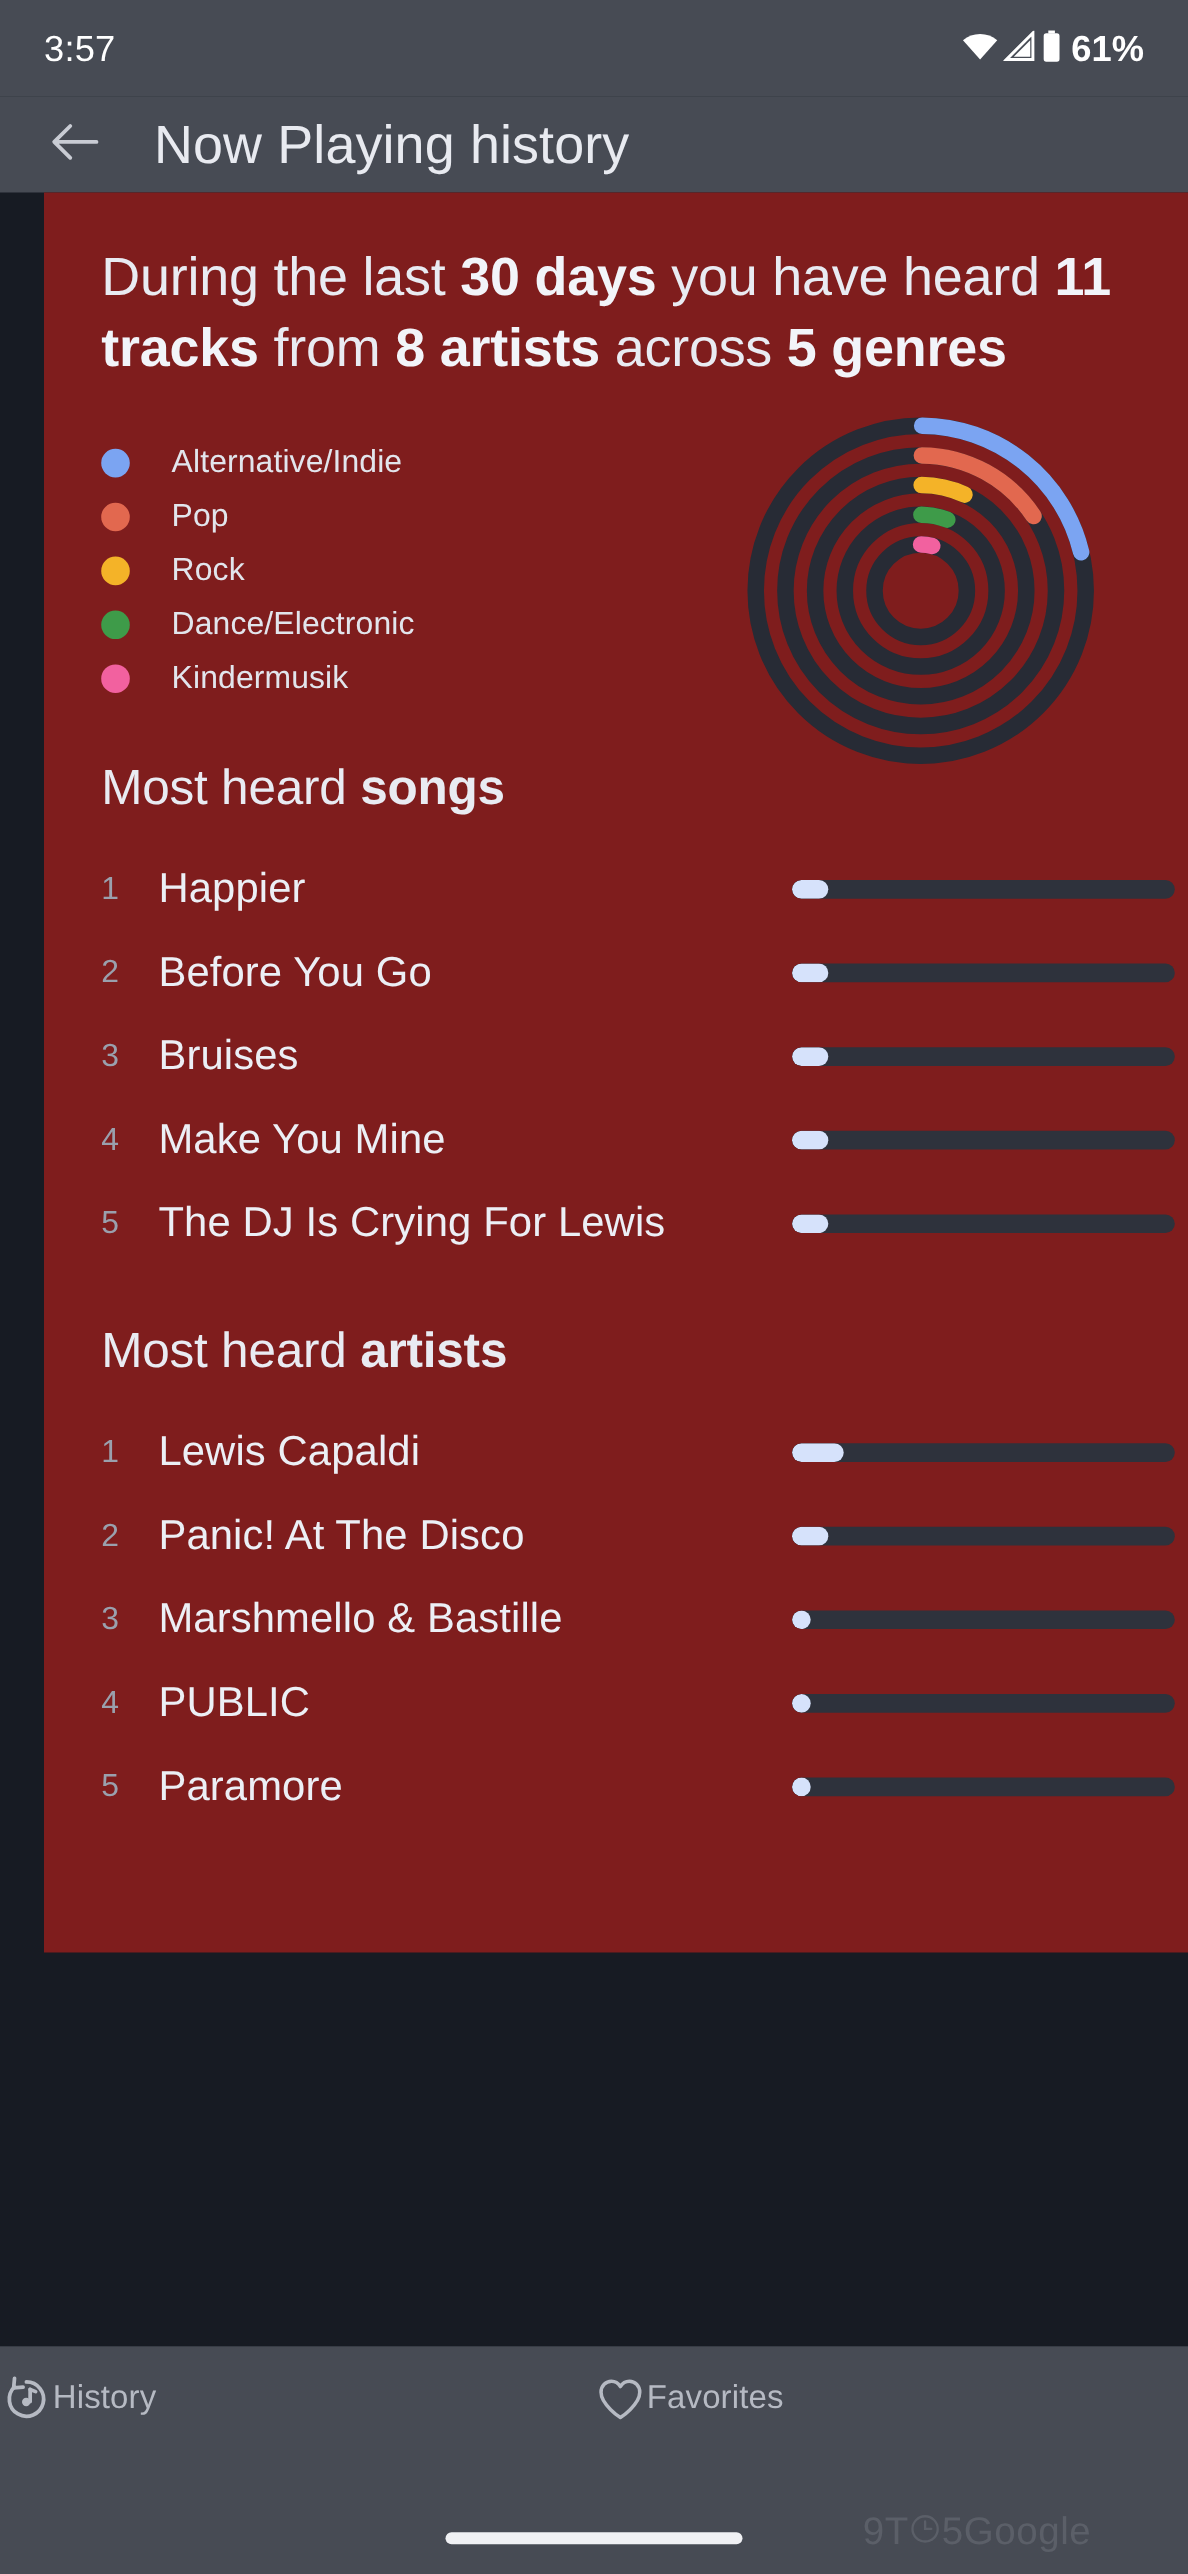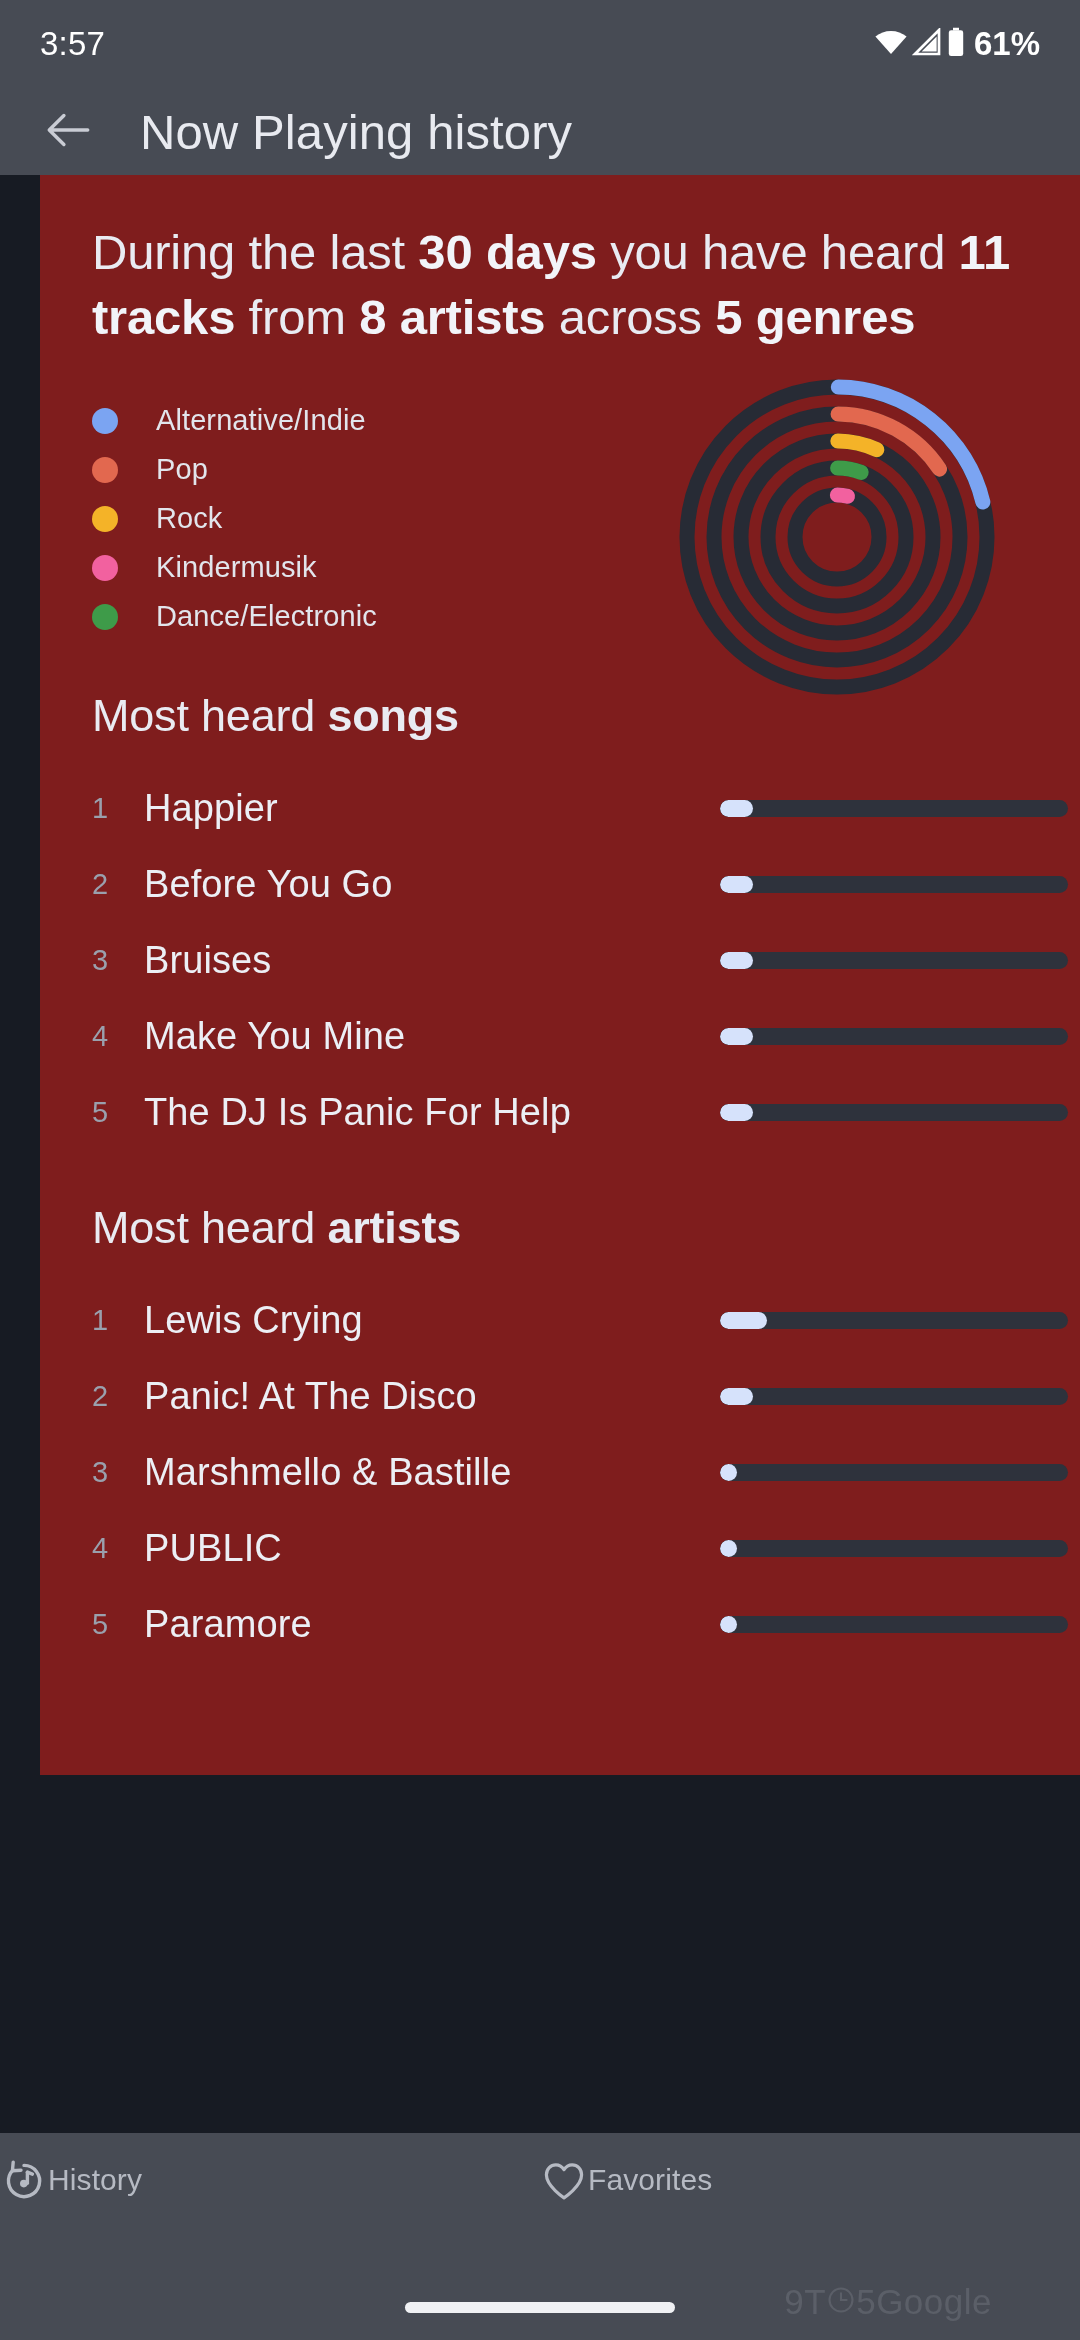--- a/index.html
+++ b/index.html
@@ -157,26 +157,26 @@
           </div>
           <div class="legend-row">
             <span class="dot" style="background: rgb(226, 104, 79);"></span>
             <span class="legend-label">Pop</span>
           </div>
           <div class="legend-row">
             <span class="dot" style="background: rgb(244, 179, 40);"></span>
             <span class="legend-label">Rock</span>
           </div>
           <div class="legend-row">
+            <span class="dot" style="background: rgb(62, 155, 73);"></span>
+            <span class="legend-label">Dance/Electronic</span>
+          </div>
+          <div class="legend-row">
             <span class="dot" style="background: rgb(242, 97, 159);"></span>
             <span class="legend-label">Kindermusik</span>
-          </div>
-          <div class="legend-row">
-            <span class="dot" style="background: rgb(62, 155, 73);"></span>
-            <span class="legend-label">Dance/Electronic</span>
           </div>
         </div>
       <div class="rings">
         <svg id="ring-svg" width="330" height="330" viewBox="0 0 330 330">
             <circle cx="165" cy="165" r="150" fill="none" stroke="#272b35" stroke-width="15"></circle>
             <circle cx="165" cy="165" r="123" fill="none" stroke="#272b35" stroke-width="15"></circle>
             <circle cx="165" cy="165" r="96" fill="none" stroke="#272b35" stroke-width="15"></circle>
             <circle cx="165" cy="165" r="69" fill="none" stroke="#272b35" stroke-width="15"></circle>
             <circle cx="165" cy="165" r="42" fill="none" stroke="#272b35" stroke-width="15"></circle>
             <path d="M 166.30898032475608 15.005711540374307 A 150 150 0 0 1 310.8554880596515 129.9831954216142" fill="none" stroke="#7BA4F2" stroke-width="15" stroke-linecap="round"></path>
@@ -215,36 +215,36 @@
         </div>
         <div class="rank-row">
           <span class="rank-num">4</span>
           <span class="rank-label">Make You Mine</span>
           <span class="rank-bar">
             <span class="rank-fill" style="width: 9.5%;"></span>
           </span>
         </div>
         <div class="rank-row">
           <span class="rank-num">5</span>
-          <span class="rank-label">The DJ Is Panic For Help</span>
+          <span class="rank-label">The DJ Is Crying For Lewis</span>
           <span class="rank-bar">
             <span class="rank-fill" style="width: 9.5%;"></span>
           </span>
         </div>
       </div>
 
     <div style="height:52px"></div>
 
     <div class="section-title">
       <span>Most heard </span><b>artists</b>
     </div>
     <div class="ranklist" id="artists-list">
         <div class="rank-row">
           <span class="rank-num">1</span>
-          <span class="rank-label">Lewis Crying</span>
+          <span class="rank-label">Lewis Capaldi</span>
           <span class="rank-bar">
             <span class="rank-fill" style="width: 13.5%;"></span>
           </span>
         </div>
         <div class="rank-row">
           <span class="rank-num">2</span>
           <span class="rank-label">Panic! At The Disco</span>
           <span class="rank-bar">
             <span class="rank-fill" style="width: 9.5%;"></span>
           </span>

